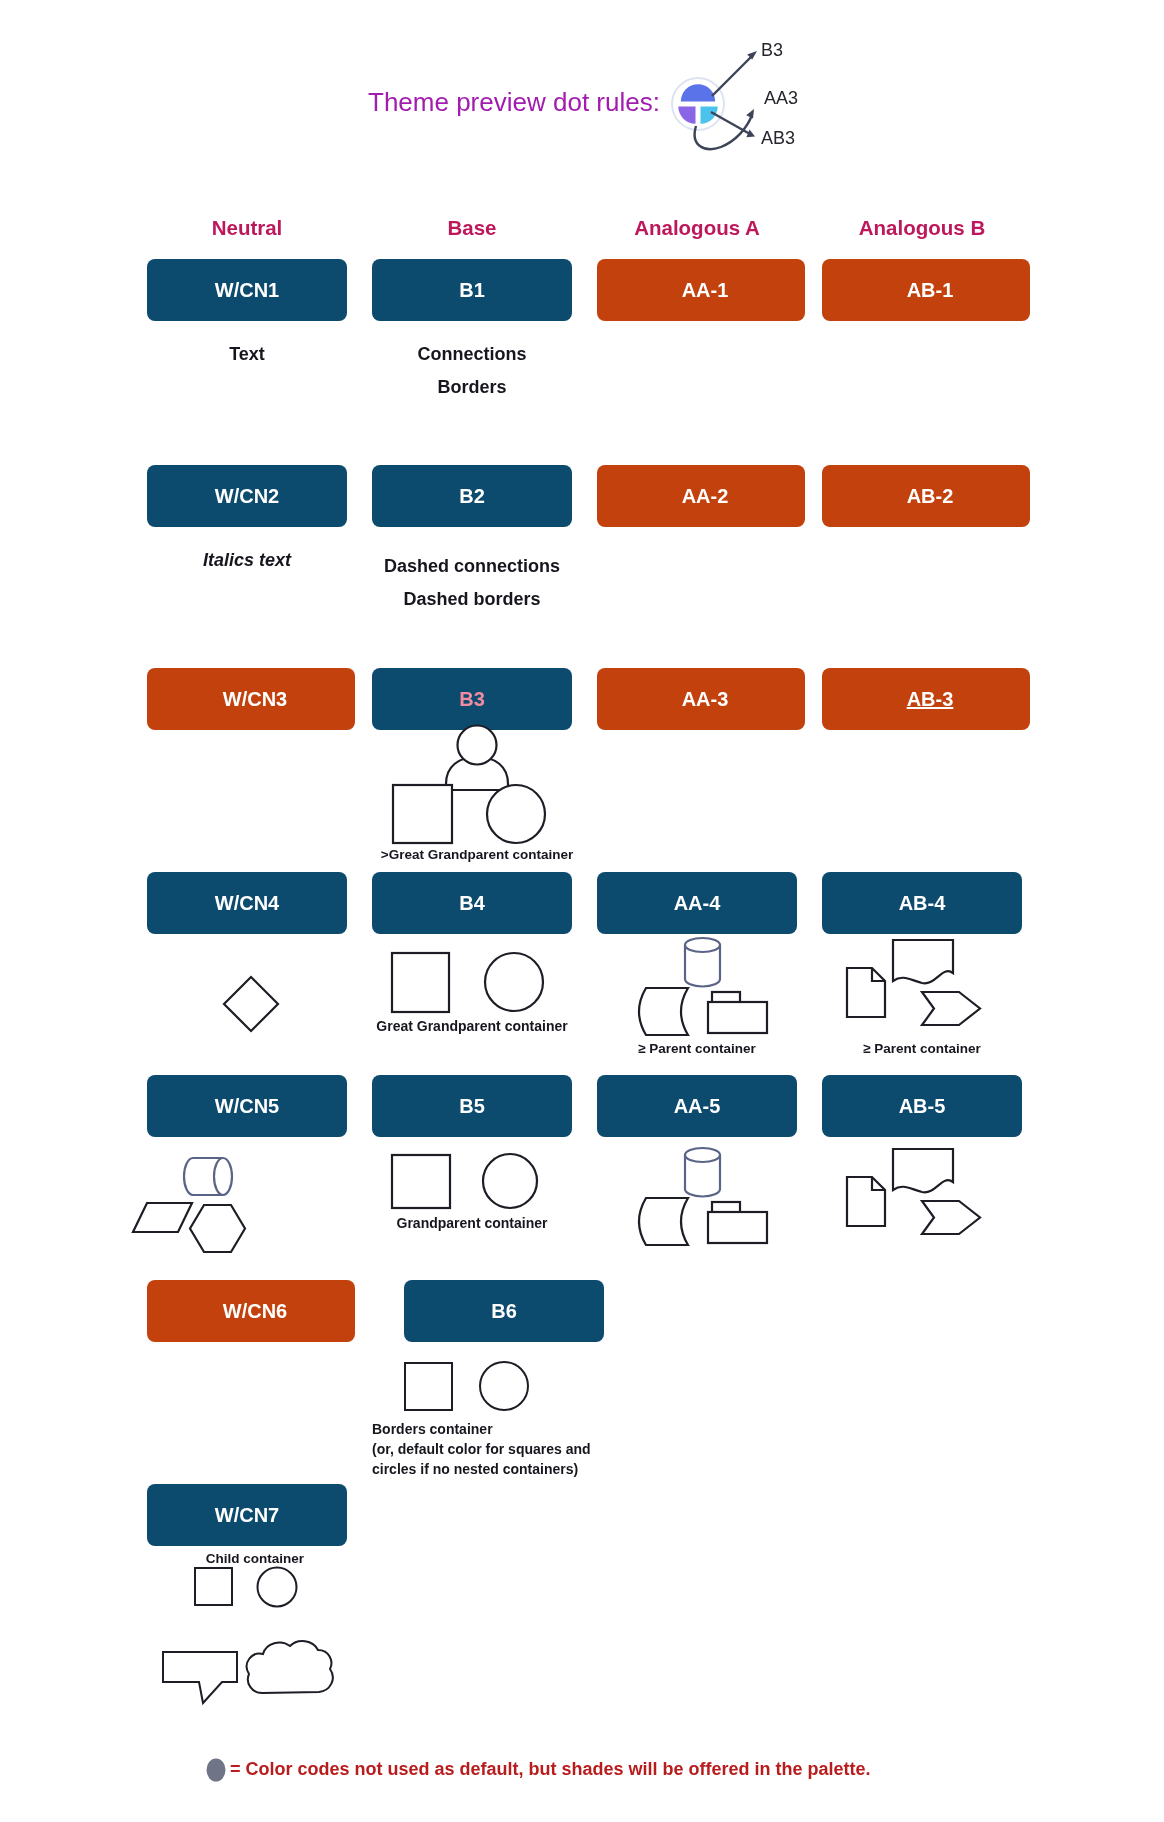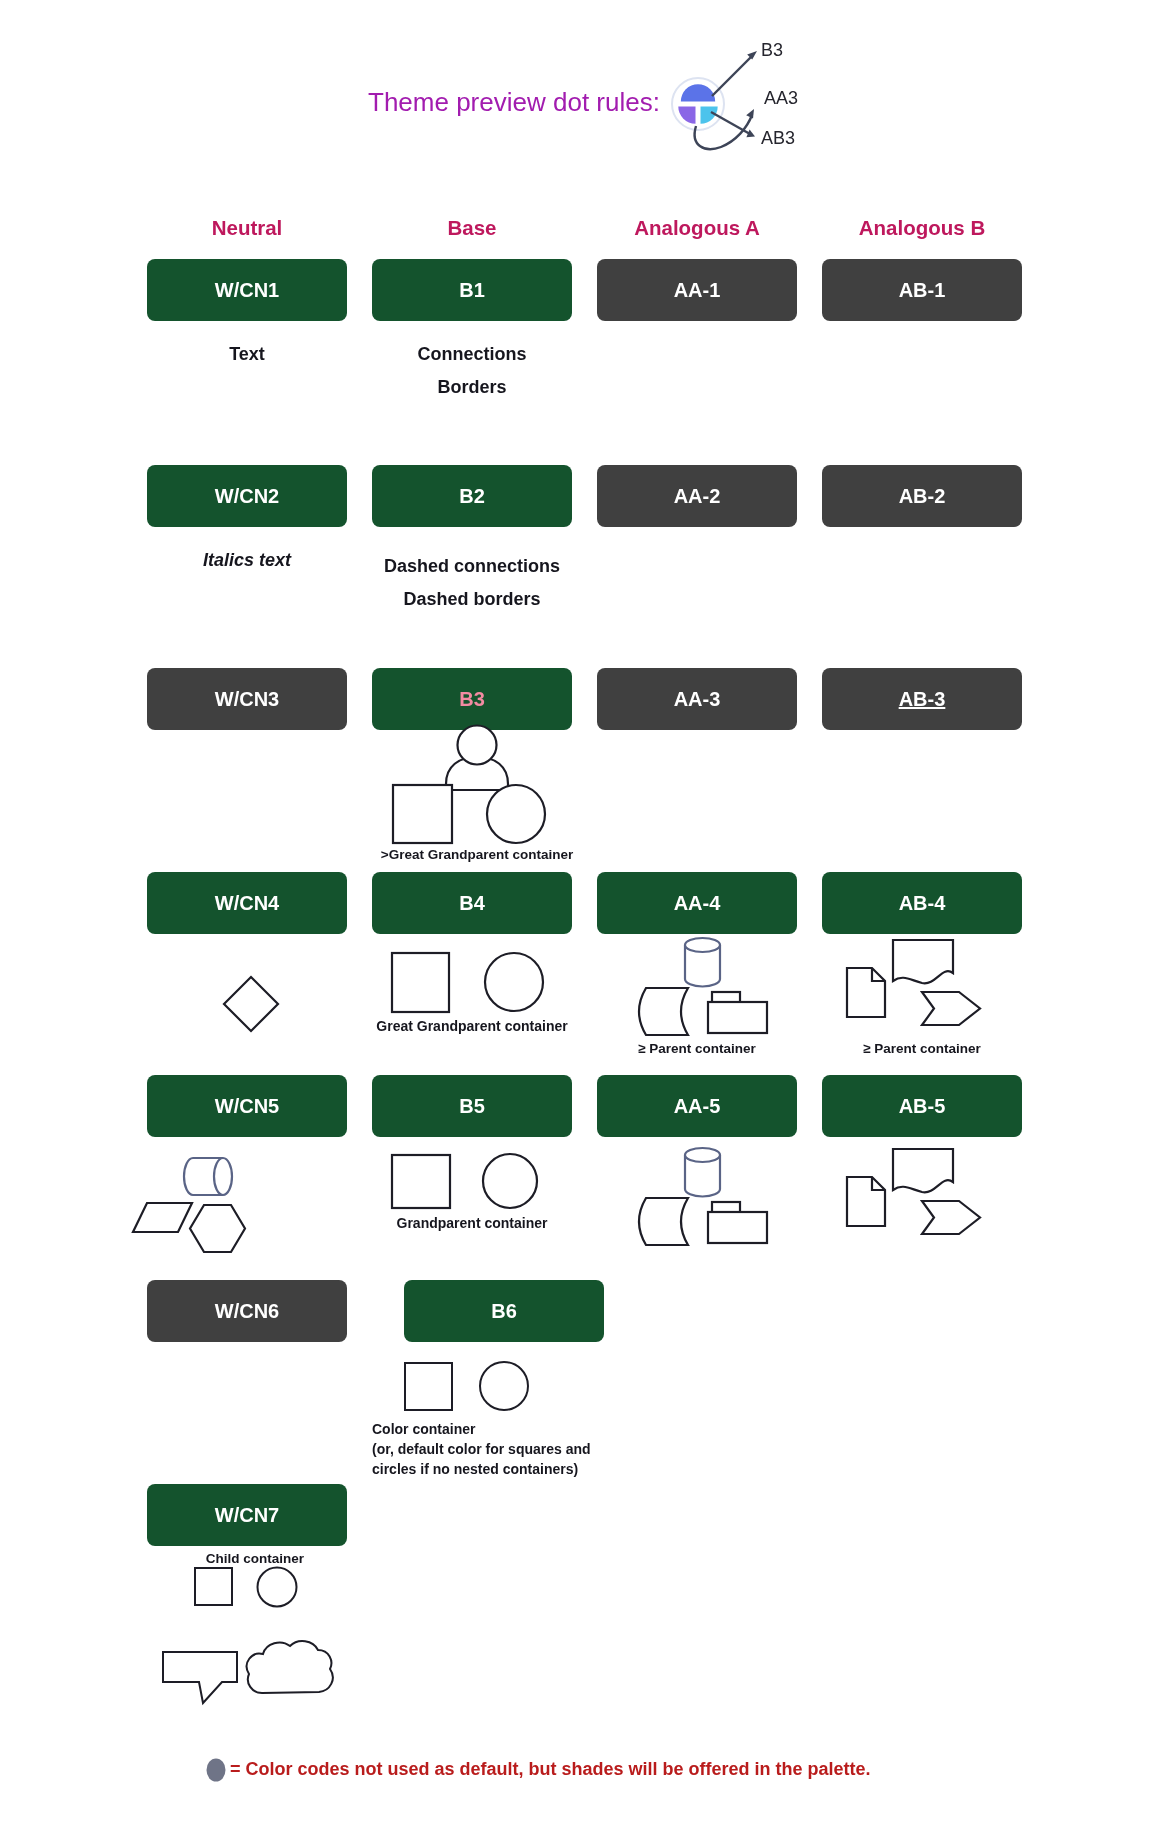--- a/index.html
+++ b/index.html
@@ -5,22 +5,22 @@
   html,body{margin:0;padding:0;background:#ffffff;}
   .page{position:relative;width:1164px;height:1822px;background:#ffffff;
         font-family:"Liberation Sans",sans-serif;overflow:hidden;}
   .abs{position:absolute;}
   .title{font-size:26px;color:#a21caf;font-weight:400;}
   .dot-label{font-size:18px;color:#26262e;font-weight:400;}
   .col-header{width:200px;text-align:center;font-size:20.5px;font-weight:700;color:#be185d;top:216px;}
   .swatch{position:absolute;width:200px;height:62px;border-radius:8px;
           display:flex;align-items:center;justify-content:center;
           color:#ffffff;font-weight:700;font-size:20px;}
-  .swatch.dark{background:#14532d;}
-  .swatch.gray{background:#404040;}
+  .swatch.dark{background:#0c4a6e;}
+  .swatch.gray{background:#c2410c;padding-left:8px;}
   .swatch.pink{color:#f28ba2;}
   .cap{font-weight:700;color:#16161e;text-align:center;}
   .cap-lg{font-size:18px;width:200px;}
   .cap-md{font-size:14px;}
   .cap-sm{font-size:13.5px;}
   .italic{font-style:italic;}
   .left-align{text-align:left;}
   .legend-text{font-size:18px;font-weight:700;color:#b91c1c;}
   svg.overlay{position:absolute;left:0;top:0;pointer-events:none;}
 </style>
@@ -77,21 +77,21 @@
   <div class="abs cap cap-lg" style="left:352px;top:556px;width:240px;">Dashed connections</div>
   <div class="abs cap cap-lg" style="left:352px;top:589px;width:240px;">Dashed borders</div>
 
   <div class="abs cap cap-sm" style="left:352px;top:847px;width:250px;">&gt;Great Grandparent container</div>
   <div class="abs cap cap-md" style="left:352px;top:1018px;width:240px;">Great Grandparent container</div>
   <div class="abs cap cap-sm" style="left:587px;top:1041px;width:220px;">≥  Parent container</div>
   <div class="abs cap cap-sm" style="left:812px;top:1041px;width:220px;">≥ Parent container</div>
   <div class="abs cap cap-md" style="left:352px;top:1215px;width:240px;">Grandparent container</div>
 
   <div class="abs cap cap-md left-align" style="left:372px;top:1419px;width:280px;line-height:20px;">
-    <span style="display:block;">Color container</span>
+    <span style="display:block;">Borders container</span>
     <span style="display:block;">(or, default color for squares and</span>
     <span style="display:block;">circles if no nested containers)</span>
   </div>
 
   <div class="abs cap cap-sm" style="left:147px;top:1551px;width:216px;">Child container</div>
 
   <div class="abs legend-text" style="left:230px;top:1759px;">= Color codes not used as default, but shades will be offered in the palette.</div>
 
   <svg class="overlay" width="1164" height="1822" viewBox="0 0 1164 1822">
 

